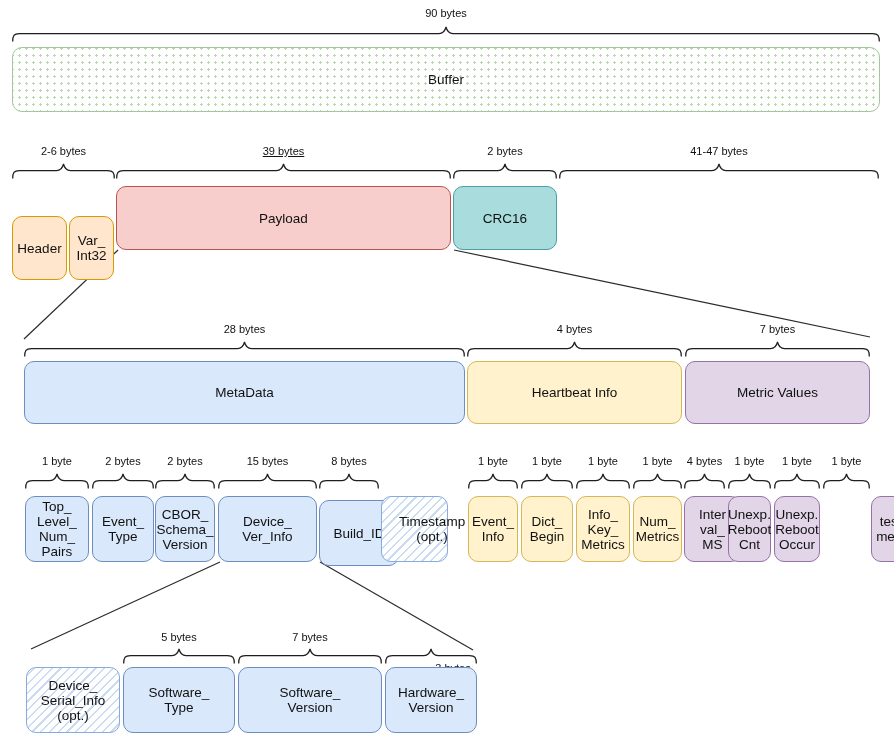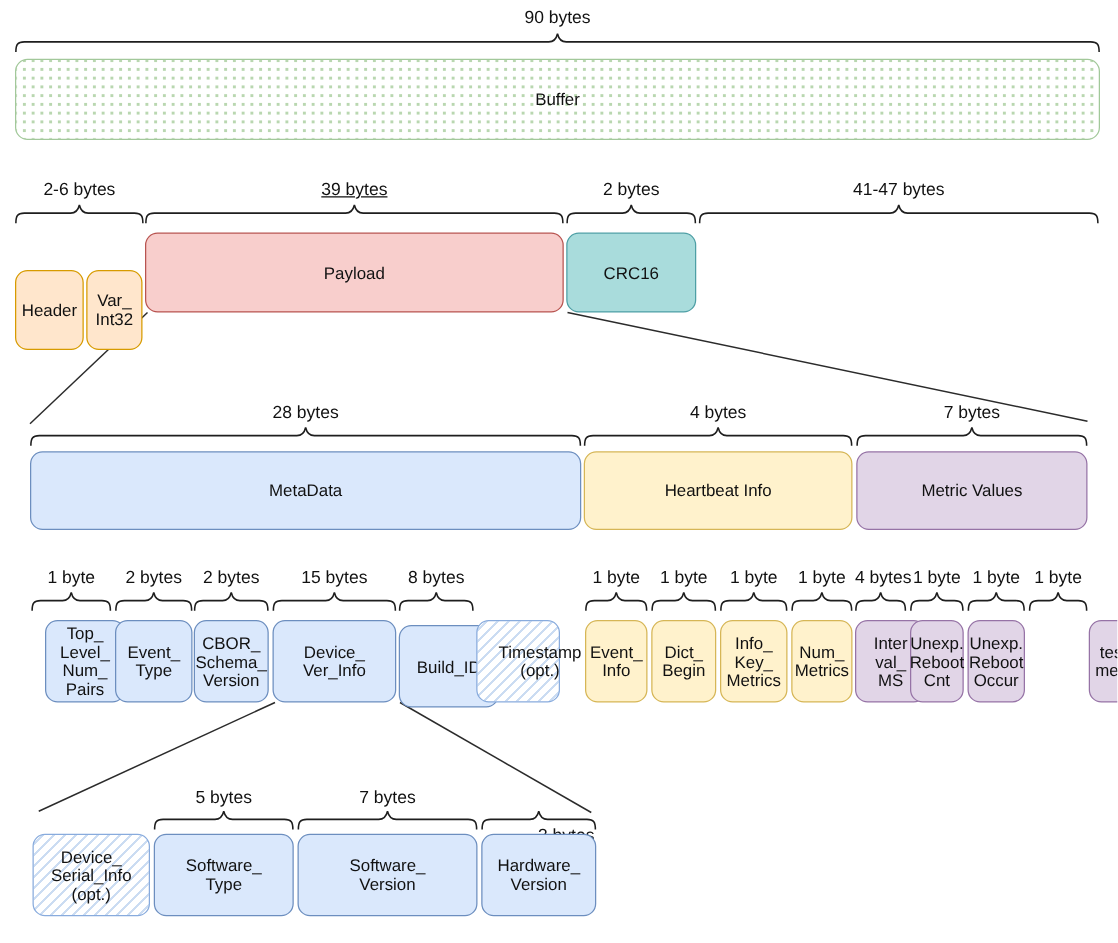--- a/index.html
+++ b/index.html
@@ -26,21 +26,21 @@
     background-color:#ffffff;border-color:#A2C89A;
     background-image:radial-gradient(circle,#B9D7B0 1.2px,transparent 1.4px);
     background-size:7px 7px;background-position:3px 4px;
   }
   .c-hatch-blue{
     border-color:#88ABDD;
     background-color:#ffffff;
     background-image:repeating-linear-gradient(135deg,transparent 0px,transparent 4.6px,#CBDCF2 4.6px,#CBDCF2 6.2px);
   }
   .size-label{
-    position:absolute;text-align:center;font-size:14px;line-height:16px;
+    position:absolute;text-align:center;font-size:11px;line-height:16px;
     white-space:nowrap;z-index:2;
   }
   .brace{position:absolute;height:16px;z-index:2;}
   .brace svg{display:block;overflow:visible;}
   #connector-overlay{position:absolute;left:0;top:0;z-index:1;}
 </style>
 </head>
 <body>
 
 <div id="canvas">
@@ -205,21 +205,21 @@
       <svg width="46" height="16" viewBox="0 0 46 16">
         <path d="M0.7,15.5 C0.7,10 1.8,7.5 7.5,7.5 L16,7.5 Q21.5,7.5 23,1 Q24.5,7.5 30,7.5 L38.5,7.5 C44.2,7.5 45.3,10 45.3,15.5" fill="none" stroke="#1e1e1e" stroke-width="1.25"></path>
       </svg>
     </div>
   <div class="brace" style="left:823px;top:473px;width:47px;">
       <svg width="47" height="16" viewBox="0 0 47 16">
         <path d="M0.7,15.5 C0.7,10 1.8,7.5 7.5,7.5 L16.5,7.5 Q22,7.5 23.5,1 Q25,7.5 30.5,7.5 L39.5,7.5 C45.2,7.5 46.3,10 46.3,15.5" fill="none" stroke="#1e1e1e" stroke-width="1.25"></path>
       </svg>
     </div>
 
-  <div class="box c-blue" style="left:25px;top:496px;width:64px;height:66px;margin-left:11px;">
+  <div class="box c-blue" style="left:25px;top:496px;width:64px;height:66px;">
     <span>Top_
 Level_
 Num_
 Pairs</span>
   </div>
   <div class="box c-blue" style="left:92px;top:496px;width:62px;height:66px;">
     <span>Event_
 Type</span>
   </div>
   <div class="box c-blue" style="left:155px;top:496px;width:60px;height:66px;">

